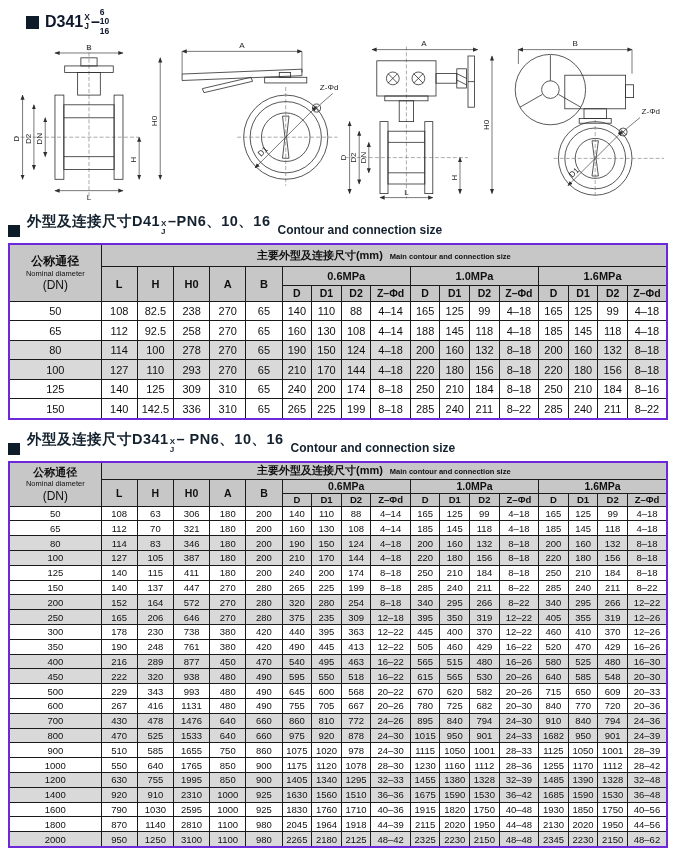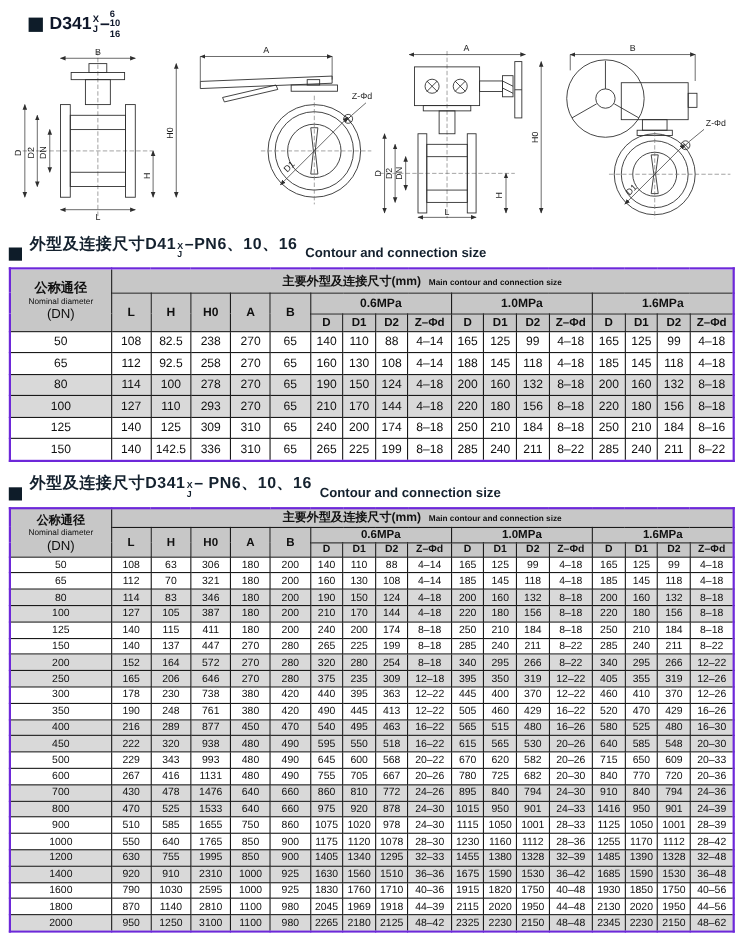--- a/index.html
+++ b/index.html
@@ -774,21 +774,21 @@
           <td>640</td>
           <td>660</td>
           <td>975</td>
           <td>920</td>
           <td>878</td>
           <td>24–30</td>
           <td>1015</td>
           <td>950</td>
           <td>901</td>
           <td>24–33</td>
-          <td>1416</td>
+          <td>1682</td>
           <td>950</td>
           <td>901</td>
           <td>24–39</td>
         </tr>
         <tr>
           <td>900</td>
           <td>510</td>
           <td>585</td>
           <td>1655</td>
           <td>750</td>
@@ -887,21 +887,21 @@
           <td>40–56</td>
         </tr>
         <tr>
           <td>1800</td>
           <td>870</td>
           <td>1140</td>
           <td>2810</td>
           <td>1100</td>
           <td>980</td>
           <td>2045</td>
-          <td>1969</td>
+          <td>1964</td>
           <td>1918</td>
           <td>44–39</td>
           <td>2115</td>
           <td>2020</td>
           <td>1950</td>
           <td>44–48</td>
           <td>2130</td>
           <td>2020</td>
           <td>1950</td>
           <td>44–56</td>

